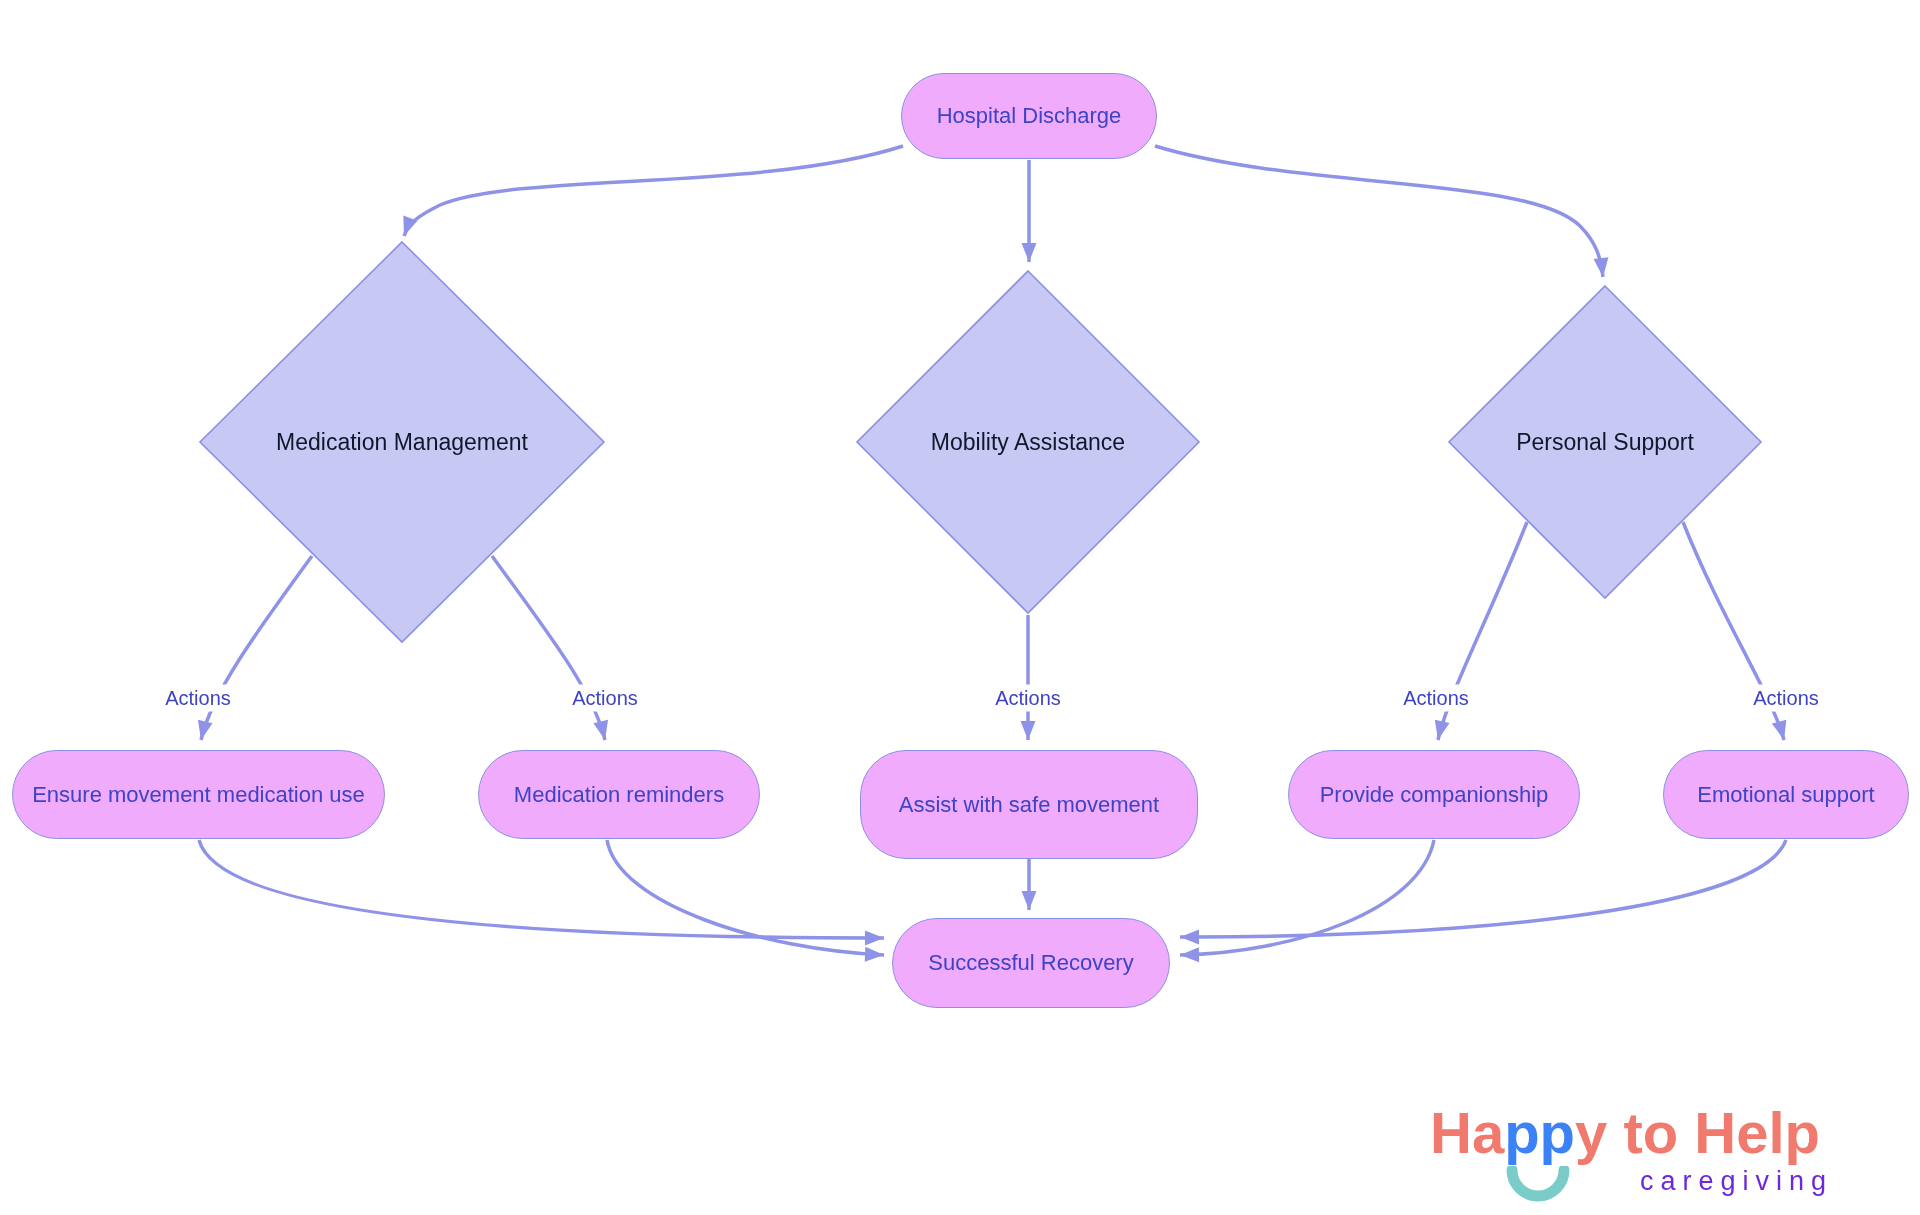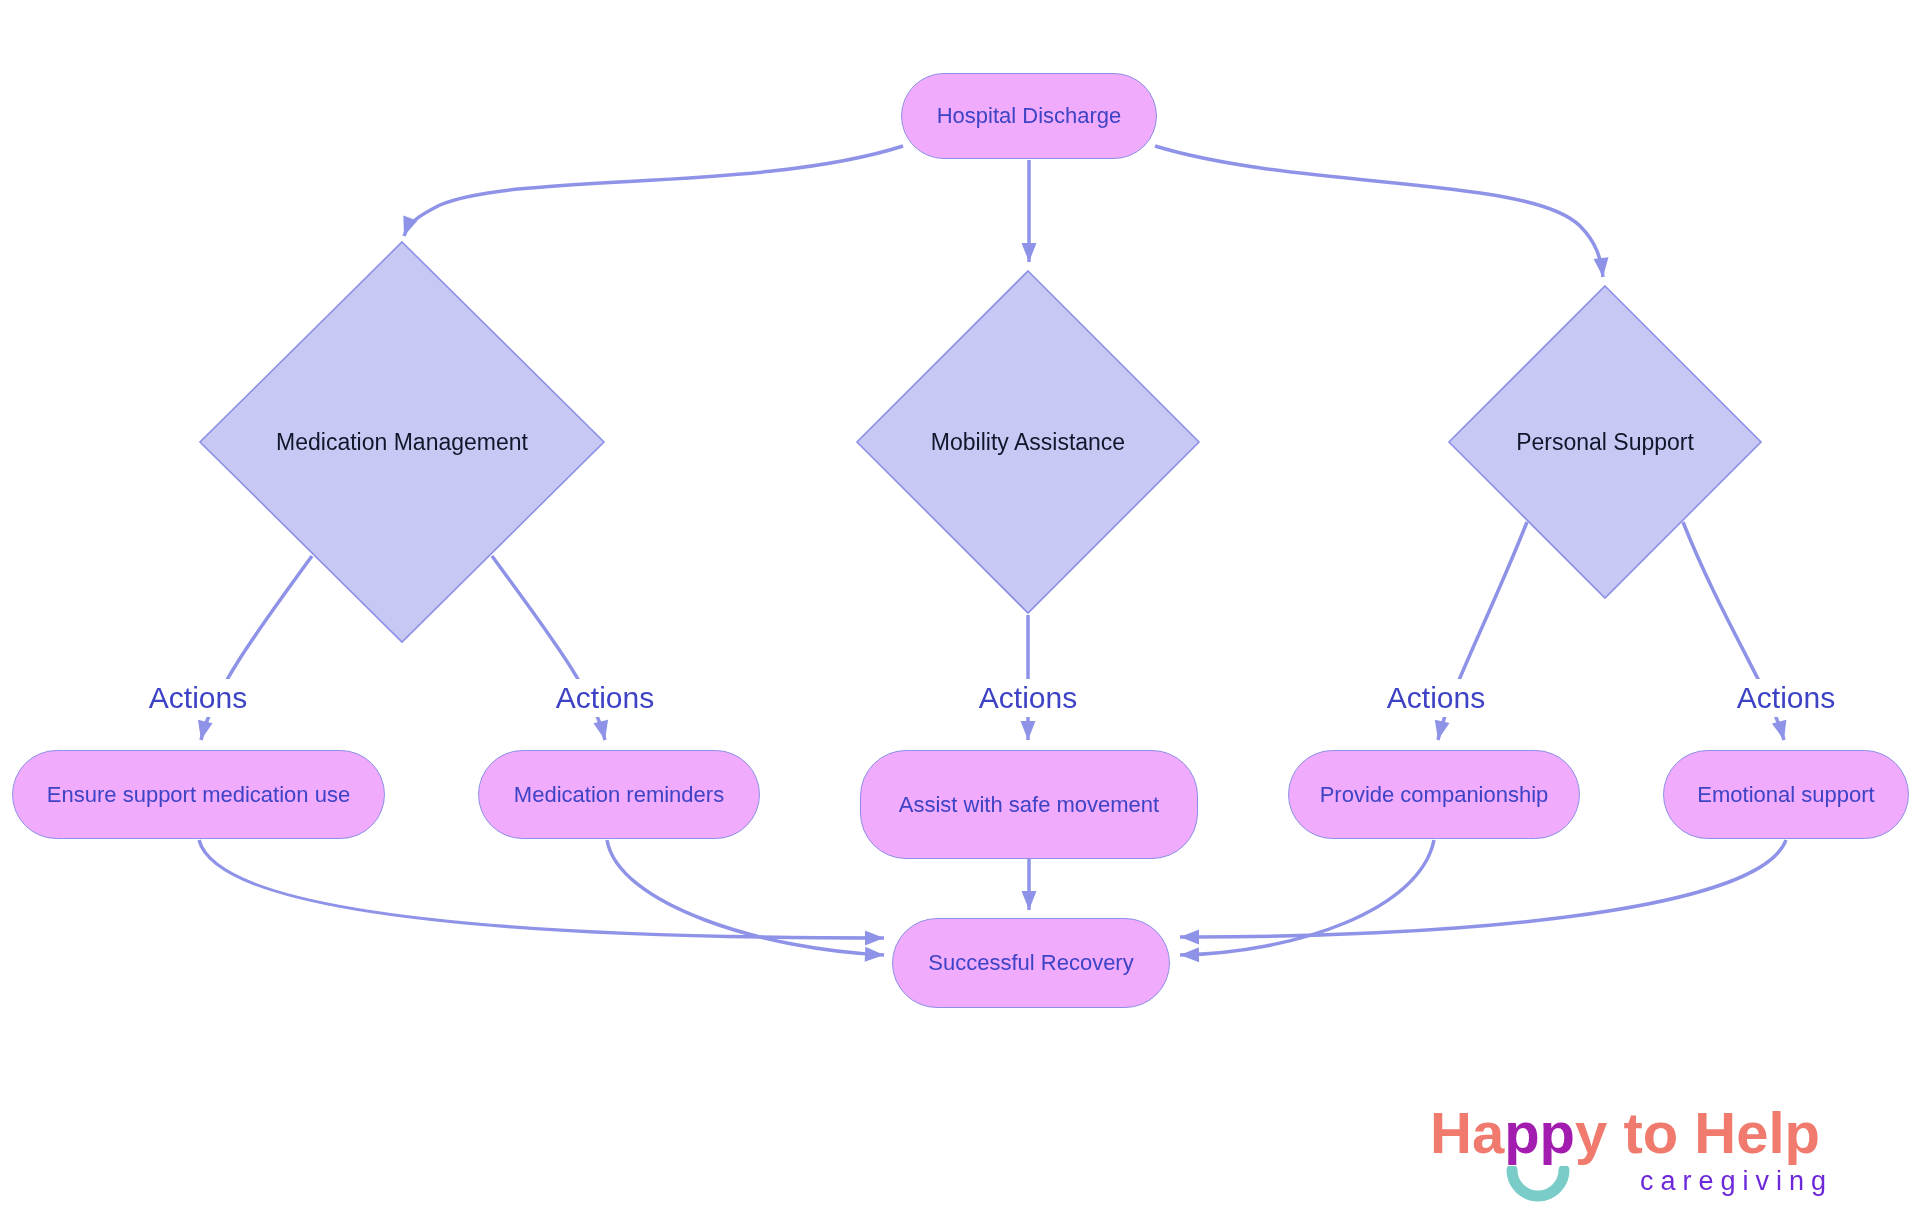--- a/index.html
+++ b/index.html
@@ -13,29 +13,29 @@
     background:#f0abfc;border:1.6px solid #8b90e6;color:#3d43c4;
     font-size:22px;text-align:center;box-sizing:border-box;
   }
   .pill{border-radius:46px;}
   .diamond-label{
     position:absolute;display:flex;align-items:center;justify-content:center;
     color:#0f172a;font-size:23px;text-align:center;background:transparent;border:none;
   }
   .edge-label{
     position:absolute;display:flex;align-items:center;justify-content:center;
-    background:#ffffff;color:#3d43c4;font-size:30px;padding:2px 6px;
+    background:#ffffff;color:#3d43c4;font-size:20px;padding:2px 6px;
     transform:translate(-50%,-50%);white-space:nowrap;
   }
   .logo{position:absolute;left:1422px;top:1100px;width:470px;height:110px;}
   .logo-title{
     position:absolute;left:8px;top:4px;font-size:58px;font-weight:bold;line-height:1;
     letter-spacing:0px;color:#ef7a6d;white-space:nowrap;
   }
-  .logo-title .teal{color:#a21caf;}
+  .logo-title .teal{color:#3b82f6;}
   .logo-smile{position:absolute;left:78px;top:66px;}
   .logo-tagline{
     position:absolute;left:218px;top:66px;font-size:27px;color:#6d28d9;
     letter-spacing:7px;white-space:nowrap;
   }
 </style>
 </head>
 <body>
 
 <div class="stage">
@@ -66,21 +66,21 @@
     <polygon points="402,242 604,442 402,642 200,442" fill="#c7c9f4" stroke="#8b90e6" stroke-width="1.6"></polygon>
     <polygon points="1028,271 1199,442 1028,613 857,442" fill="#c7c9f4" stroke="#8b90e6" stroke-width="1.6"></polygon>
     <polygon points="1605,286 1761,442 1605,598 1449,442" fill="#c7c9f4" stroke="#8b90e6" stroke-width="1.6"></polygon>
   </svg>
 
   <div class="node pill" style="left:901px;top:73px;width:256px;height:86px;">
     <span>Hospital Discharge</span>
   </div>
 
   <div class="node pill" style="left:12px;top:750px;width:373px;height:89px;">
-    <span>Ensure support medication use</span>
+    <span>Ensure movement medication use</span>
   </div>
 
   <div class="node pill" style="left:478px;top:750px;width:282px;height:89px;">
     <span>Medication reminders</span>
   </div>
 
   <div class="node pill" style="left:860px;top:750px;width:338px;height:109px;">
     <span>Assist with safe movement</span>
   </div>
 

